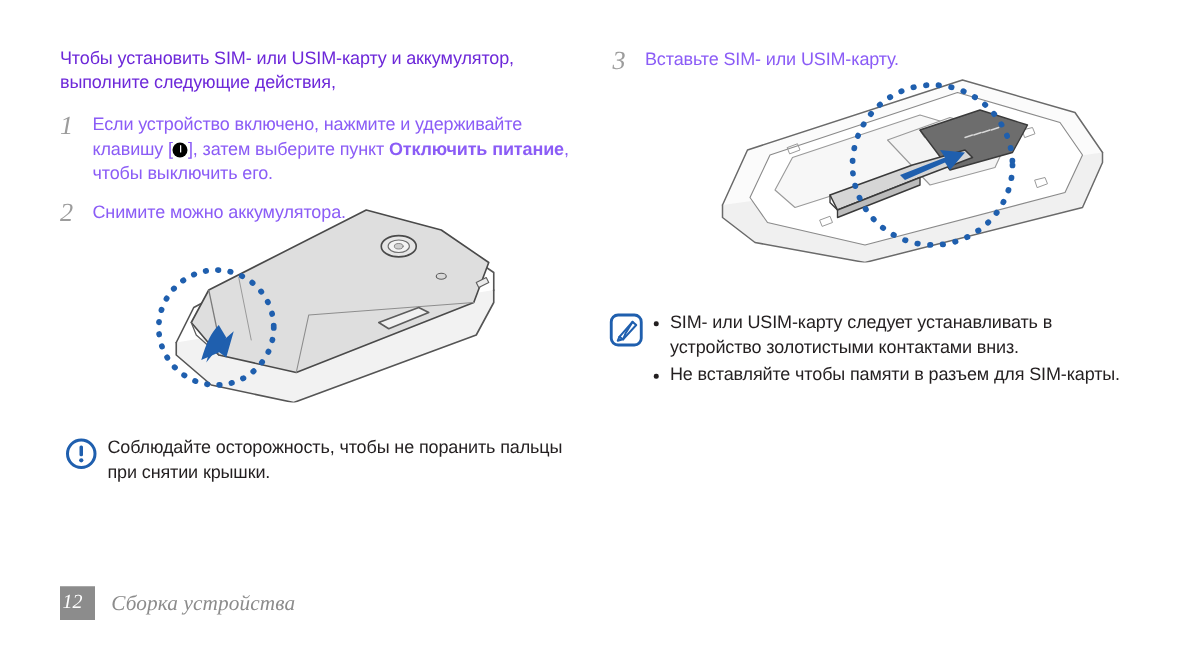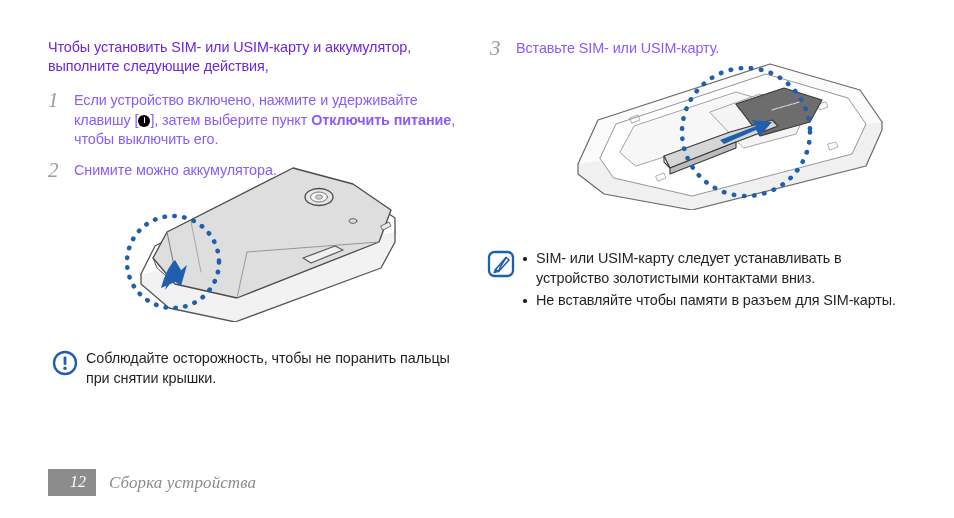--- a/index.html
+++ b/index.html
@@ -155,21 +155,21 @@
     display: flex;
     align-items: center;
   }
   .footer-pagebox {
     background: #8c8c8c;
     color: #ffffff;
     font-family: "Liberation Serif", serif;
     font-style: italic;
     font-size: 16px;
     line-height: 1;
-    padding: 5px 8px 6px 20px;
+    padding: 5px 8px 6px 0;
     min-width: 20px;
     text-align: center;
   }
   .footer-title {
     margin-left: 13px;
     font-family: "Liberation Serif", serif;
     font-style: italic;
     font-size: 17px;
     color: #8c8c8c;
     letter-spacing: 0.1px;

